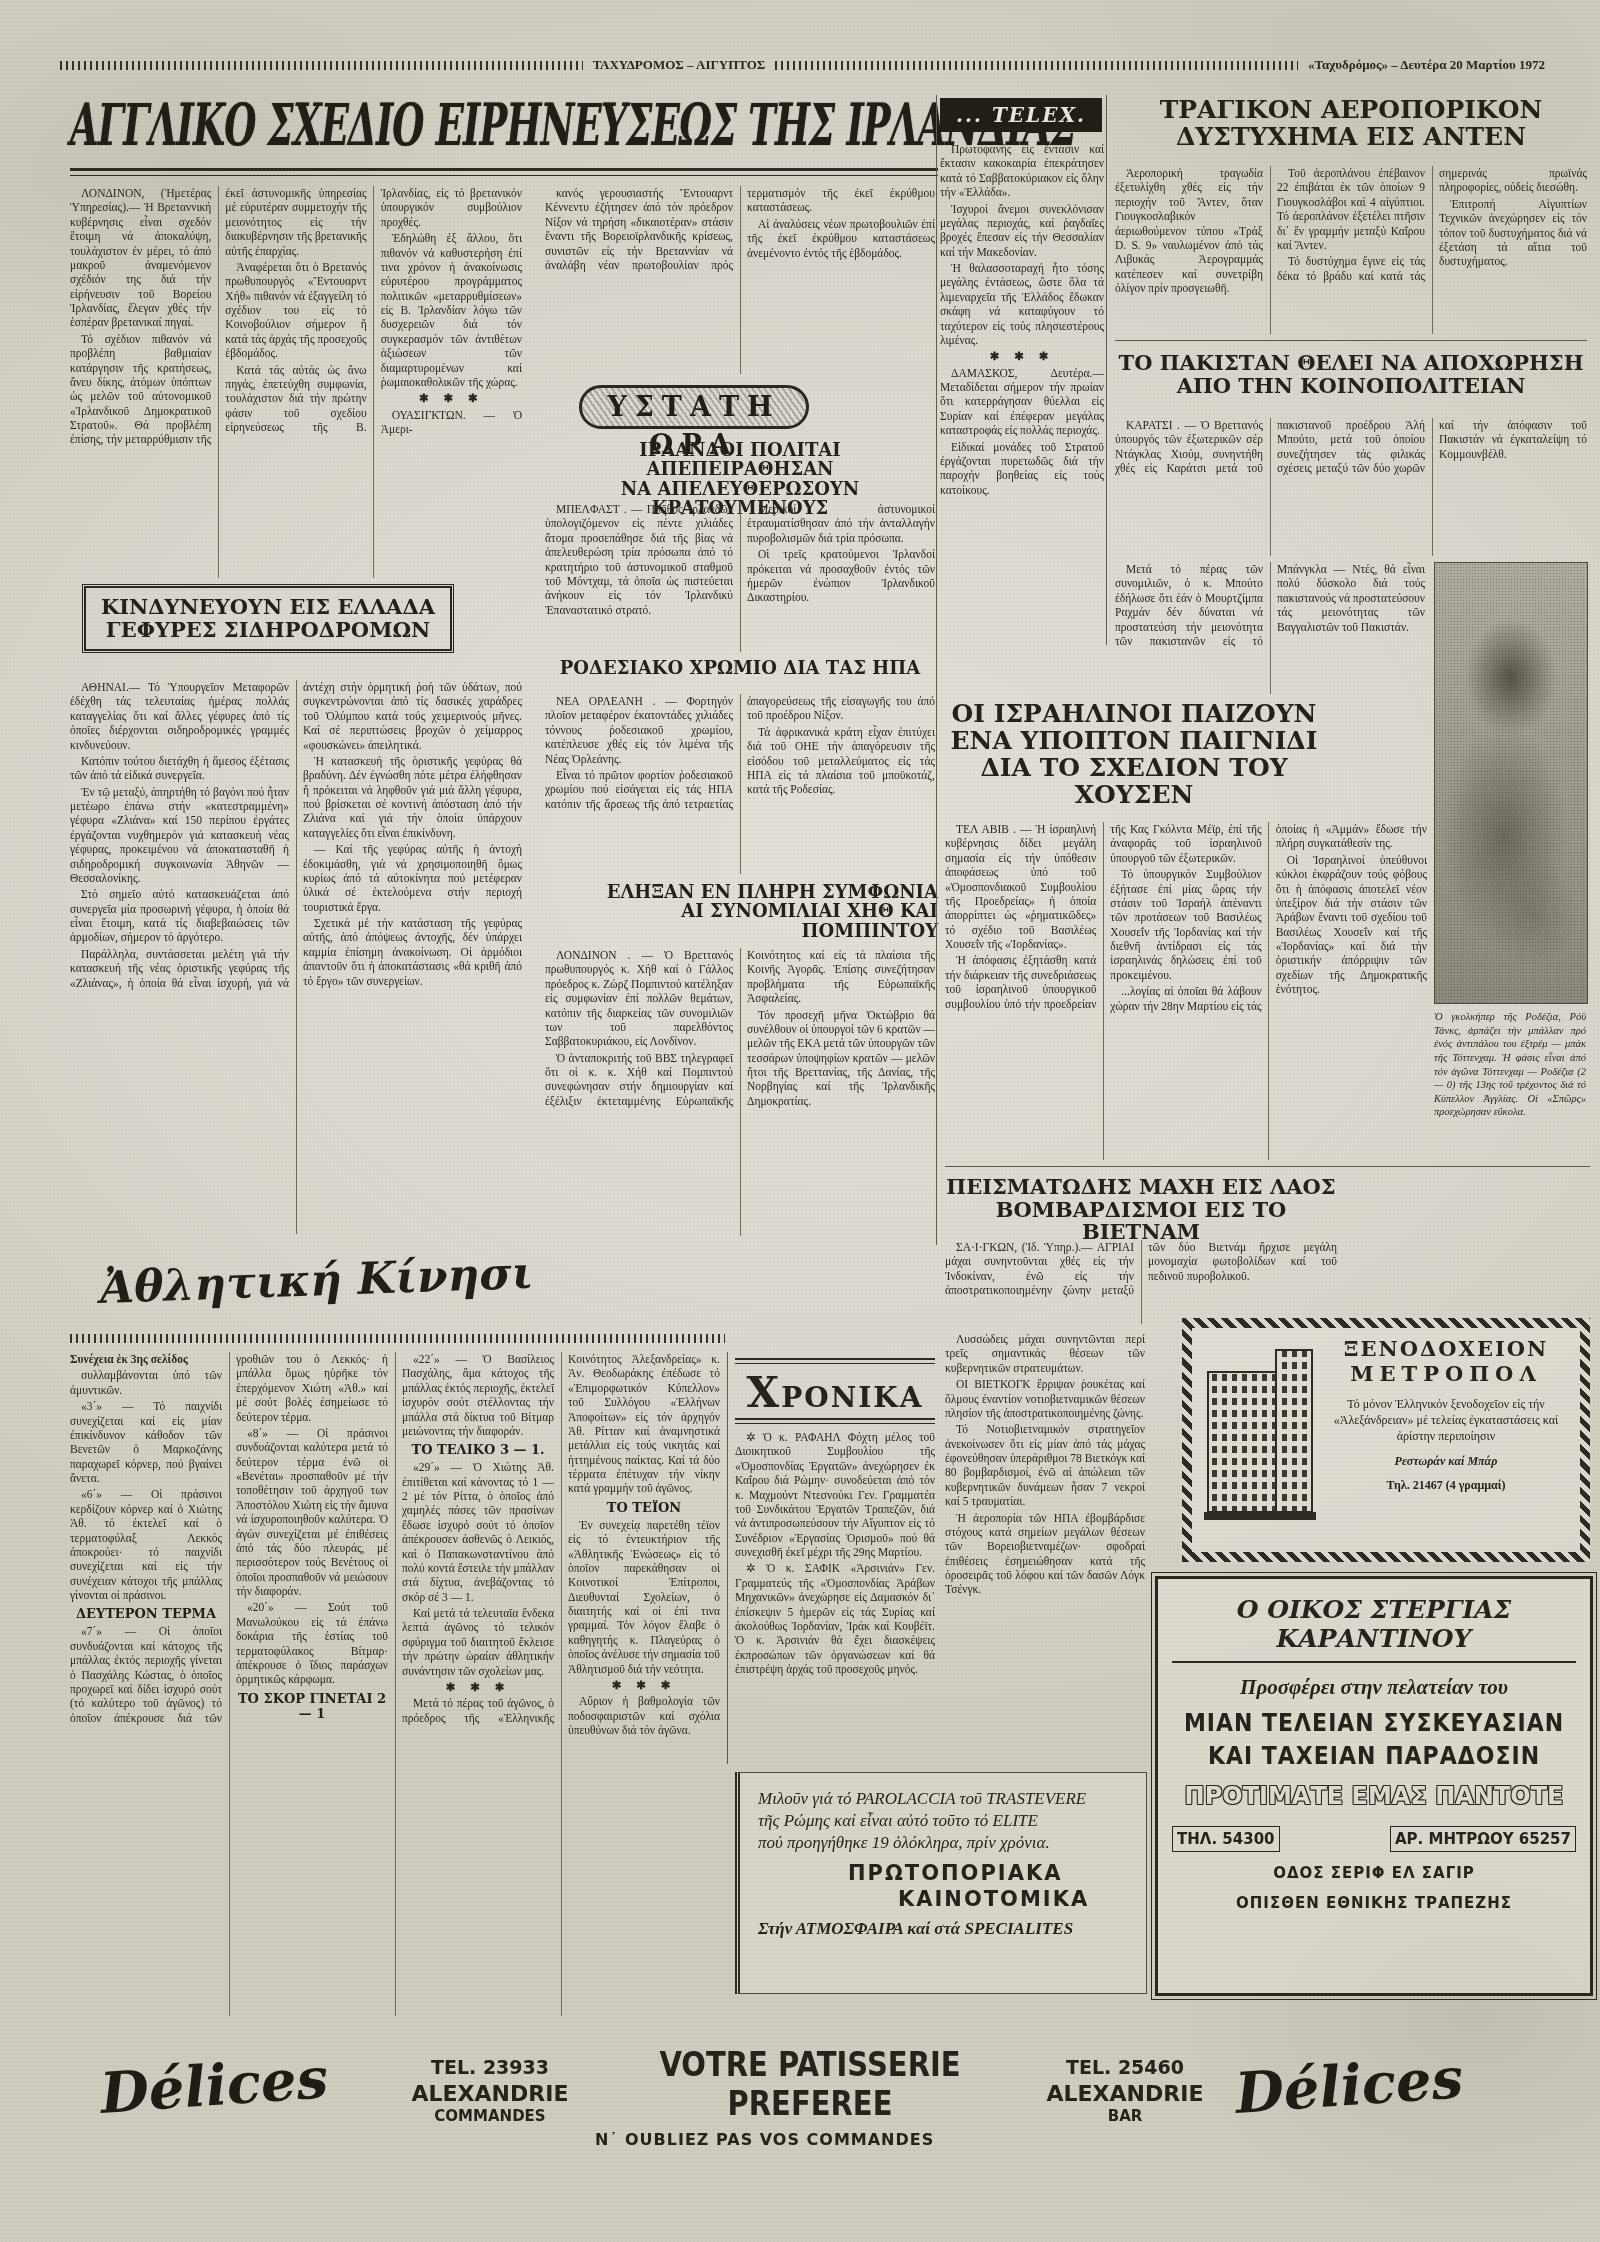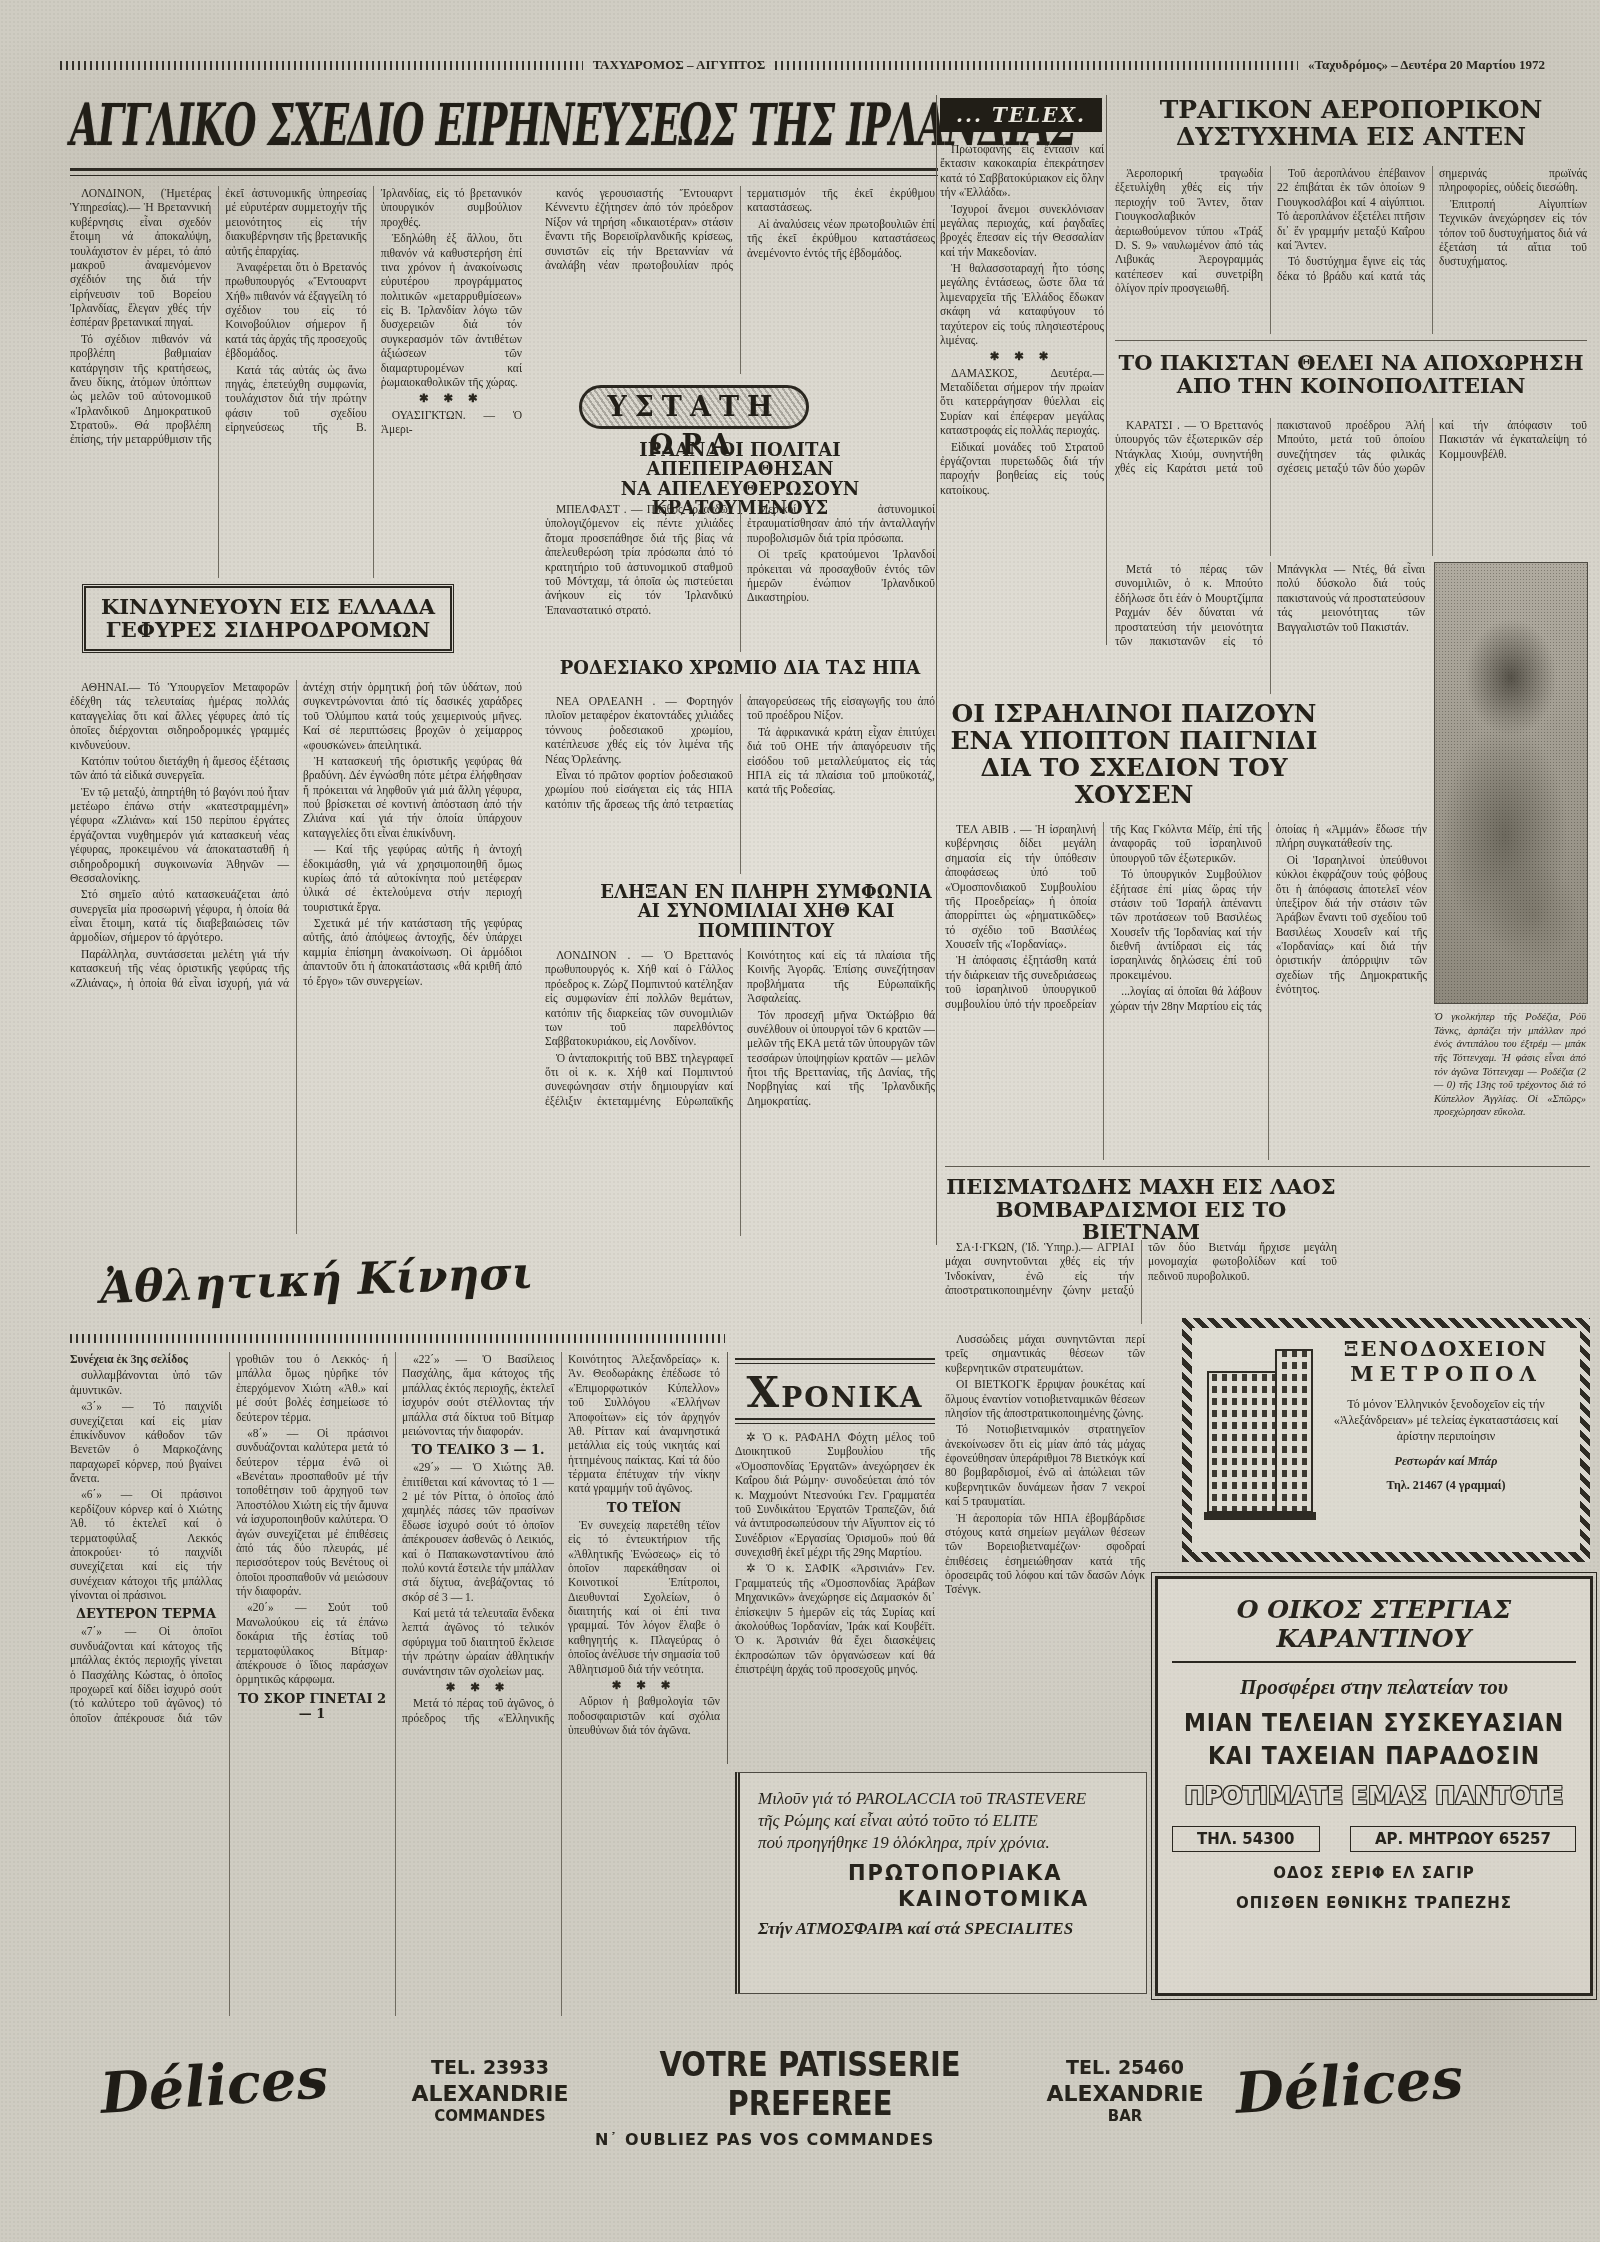--- a/index.html
+++ b/index.html
@@ -77,21 +77,21 @@
   .metropol-inner{display:flex;padding:8px;}
   .metropol-name{font:bold 21px "DejaVu Serif",serif;text-align:center;letter-spacing:2px;}
   .metropol-body{font-size:12px;line-height:1.35;text-align:center;}
   .karantino{border:3px solid #2a2720;outline:1px solid #2a2720;outline-offset:3px;background:rgba(232,229,220,.45);padding:16px 14px;text-align:center;}
   .kar-title{font:italic bold 25px "DejaVu Serif",serif;border-bottom:2px solid #2a2720;padding-bottom:8px;margin-bottom:12px;}
   .kar-script{font:italic bold 21px "Liberation Serif",serif;margin:10px 0;}
   .kar-big{font:bold 22px "DejaVu Sans",sans-serif;letter-spacing:1px;margin:8px 0;transform:scaleY(1.1);}
   .kar-outline{font:bold 24px "DejaVu Sans",sans-serif;color:#dcd9d0;margin:14px 0;
     text-shadow:1px 1px 0 #2a2720,-1px -1px 0 #2a2720,1px -1px 0 #2a2720,-1px 1px 0 #2a2720;}
   .kar-row{display:flex;justify-content:space-between;margin-top:16px;font:bold 15px "DejaVu Sans",sans-serif;}
-  .kar-cell{border:1px solid #2a2720;padding:3px 24px;}
+  .kar-cell{border:1px solid #2a2720;padding:3px 4px;}
   .kar-addr{font:bold 15px "DejaVu Sans",sans-serif;margin-top:12px;letter-spacing:1px;}
   .parolaccia{border:1px solid #4d4a42;border-left:5px double #2e2b24;padding:14px 18px;background:rgba(230,227,218,.35);}
   .paro-line{font:italic 17px "Liberation Serif",serif;margin:2px 0;}
   .paro-big{font:bold 21px "DejaVu Sans",sans-serif;margin:8px 0 0 90px;letter-spacing:2px;}
   .paro-big2{font:bold 21px "DejaVu Sans",sans-serif;margin:2px 0 8px 140px;letter-spacing:2px;}
   
   .delices{font:italic 900 56px "DejaVu Serif",serif;transform:rotate(-4deg);color:#1f1c16;white-space:nowrap;}
   .foot-tel{font:bold 19px "DejaVu Sans",sans-serif;text-align:center;line-height:1.25;}
   .foot-center1{font:bold 29px "DejaVu Sans",sans-serif;text-align:center;transform:scaleY(1.15);letter-spacing:0px;}
   .foot-center2{font:bold 16px "DejaVu Sans",sans-serif;margin-top:12px;letter-spacing:1px;}
@@ -155,21 +155,21 @@
       <p>Σχετικά μέ τήν κατάσταση τῆς γεφύρας αὐτῆς, ἀπό ἀπόψεως ἀντοχῆς, δέν ὑπάρχει καμμία ἐπίσημη ἀνακοίνωση. Οἱ ἁρμόδιοι ἀπαντοῦν ὅτι ἡ ἀποκατάστασις «θά κριθῆ ἀπό τό ἔργο» τῶν συνεργείων.</p>
     </div>
 
   <div class="abs h-center h19" style="left:545px;top:658px;width:390px;">ΡΟΔΕΣΙΑΚΟ ΧΡΩΜΙΟ ΔΙΑ ΤΑΣ ΗΠΑ</div>
   <div class="abs art cols c2" style="left:545px;top:694px;width:390px;height:180px;">
       <p>ΝΕΑ ΟΡΛΕΑΝΗ . — Φορτηγόν πλοῖον μεταφέρον ἑκατοντάδες χιλιάδες τόννους ῥοδεσιακοῦ χρωμίου, κατέπλευσε χθές εἰς τόν λιμένα τῆς Νέας Ὀρλεάνης.</p>
       <p>Εἶναι τό πρῶτον φορτίον ῥοδεσιακοῦ χρωμίου πού εἰσάγεται εἰς τάς ΗΠΑ κατόπιν τῆς ἄρσεως τῆς ἀπό τετραετίας ἀπαγορεύσεως τῆς εἰσαγωγῆς του ἀπό τοῦ προέδρου Νίξον.</p>
       <p>Τά ἀφρικανικά κράτη εἶχαν ἐπιτύχει διά τοῦ ΟΗΕ τήν ἀπαγόρευσιν τῆς εἰσόδου τοῦ μεταλλεύματος εἰς τάς ΗΠΑ εἰς τά πλαίσια τοῦ μποϋκοτάζ, κατά τῆς Ροδεσίας.</p>
     </div>
 
-  <div class="abs h-center h19" style="left:571px;top:882px;width:390px;">
+  <div class="abs h-center h19" style="left:548px;top:882px;width:390px;text-align:right;">
     <div>ΕΛΗΞΑΝ ΕΝ ΠΛΗΡΗ ΣΥΜΦΩΝΙΑ</div>
     <div>ΑΙ ΣΥΝΟΜΙΛΙΑΙ ΧΗΘ ΚΑΙ ΠΟΜΠΙΝΤΟΥ</div>
   </div>
   <div class="abs art cols c2" style="left:545px;top:948px;width:390px;height:288px;">
       <p>ΛΟΝΔΙΝΟΝ . — Ὁ Βρεττανός πρωθυπουργός κ. Χήθ καί ὁ Γάλλος πρόεδρος κ. Ζώρζ Πομπιντού κατέληξαν εἰς συμφωνίαν ἐπί πολλῶν θεμάτων, κατόπιν τῆς διαρκείας τῶν συνομιλιῶν των τοῦ παρελθόντος Σαββατοκυριάκου, εἰς Λονδίνον.</p>
       <p>Ὁ ἀνταποκριτής τοῦ ΒΒΣ τηλεγραφεῖ ὅτι οἱ κ. κ. Χήθ καί Πομπιντού συνεφώνησαν στήν δημιουργίαν καί ἐξέλιξιν ἐκτεταμμένης Εὐρωπαϊκῆς Κοινότητος καί εἰς τά πλαίσια τῆς Κοινῆς Ἀγορᾶς. Ἐπίσης συνεζήτησαν προβλήματα τῆς Εὐρωπαϊκῆς Ἀσφαλείας.</p>
       <p>Τόν προσεχῆ μῆνα Ὀκτώβριο θά συνέλθουν οἱ ὑπουργοί τῶν 6 κρατῶν — μελῶν τῆς ΕΚΑ μετά τῶν ὑπουργῶν τῶν τεσσάρων ὑποψηφίων κρατῶν — μελῶν ἤτοι τῆς Βρεττανίας, τῆς Δανίας, τῆς Νορβηγίας καί τῆς Ἰρλανδικῆς Δημοκρατίας.</p>
     </div>
 
   <div class="abs telex-box" style="left:940px;top:98px;width:162px;height:34px;">... TELEX.</div>

